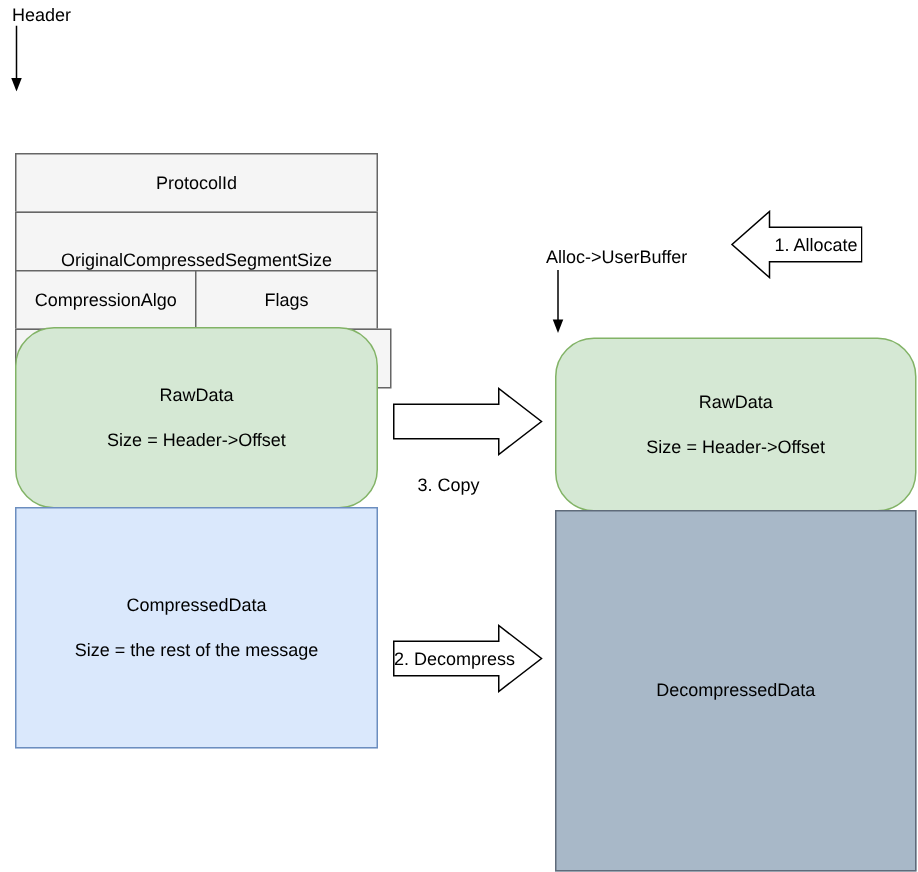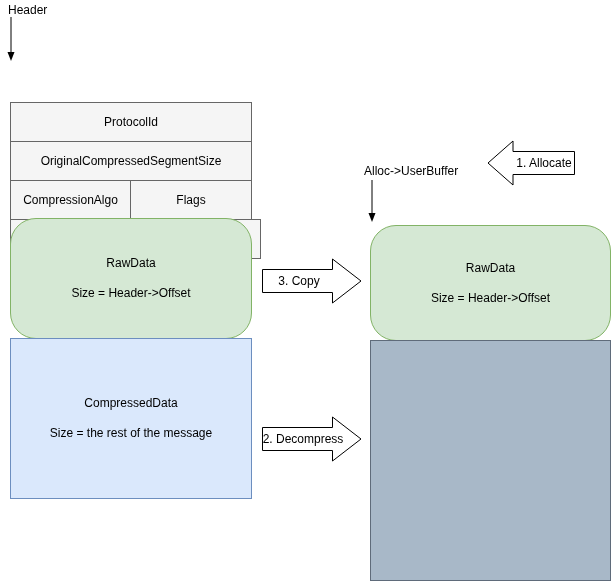--- a/index.html
+++ b/index.html
@@ -34,21 +34,21 @@
 <span class="lbl" style="left:8px; top:3px;">Header</span>
 <svg class="thin-arrow" style="left:4px; top:17px;" width="14" height="44" viewBox="0 0 14 44">
   <line x1="7" y1="0" x2="7" y2="36" stroke="#000" stroke-width="1"></line>
   <polygon points="7,44 3.5,35 10.5,35" fill="#000"></polygon>
 </svg>
 
 <div class="box field" style="left:10px; top:62px;  width:242px; height:40px;">
   <span>ProtocolId</span>
 </div>
 
-<div class="box field" style="left:10px; top:101px; width:242px; height:40px;">
+<div class="box field" style="left:10px; top:101px; width:242px; height:40px;align-items:flex-end;">
   <span>OriginalCompressedSegmentSize</span>
 </div>
 
 <div class="box field" style="left:10px; top:140px; width:121px; height:40px;">
   <span>CompressionAlgo</span>
 </div>
 
 <div class="box field" style="left:130px; top:140px; width:122px; height:40px;">
   <span>Flags</span>
 </div>
@@ -79,35 +79,36 @@
 
 <div class="box green" style="left:370px; top:225px; width:241px; height:116px;">
   <div class="box-text">
     <div>RawData</div>
     <div>Size = Header-&gt;Offset</div>
   </div>
 </div>
 
 <div class="box bluegray" style="left:370px; top:340px; width:241px; height:241px;">
   <div class="box-text">
+    <div>DecompressedData</div>
   </div>
 </div>
 
 <div class="block-arrow" style="left:487px; top:140px; width:88px; height:46px;">
   <svg width="88" height="46" viewBox="0 0 88 46">
     <polygon points="87.5,11.5 26,11.5 26,1 1,23 26,45 26,34.5 87.5,34.5" fill="#ffffff" stroke="#000000" stroke-width="1" stroke-linejoin="miter"></polygon>
   </svg>
   <span class="arrow-label" style="left:26px; right:0;">1. Allocate</span>
 </div>
 
 <div class="block-arrow" style="left:262px; top:258px; width:100px; height:46px;">
   <svg width="100" height="46" viewBox="0 0 100 46">
     <polygon points="0.5,11.5 70.5,11.5 70.5,1 99,23 70.5,45 70.5,34.5 0.5,34.5" fill="#ffffff" stroke="#000000" stroke-width="1" stroke-linejoin="miter"></polygon>
   </svg>
-  <span class="arrow-label" style="left:0; width:74px;">3. Copy</span>
+  <span class="arrow-label" style="left:0; width:74px;margin-top:42px;">3. Copy</span>
 </div>
 
 <div class="block-arrow" style="left:262px; top:416px; width:100px; height:46px;">
   <svg width="100" height="46" viewBox="0 0 100 46">
     <polygon points="0.5,11.5 70.5,11.5 70.5,1 99,23 70.5,45 70.5,34.5 0.5,34.5" fill="#ffffff" stroke="#000000" stroke-width="1" stroke-linejoin="miter"></polygon>
   </svg>
   <span class="arrow-label" style="left:0; width:82px;">2. Decompress</span>
 </div>
 
 </body></html>

